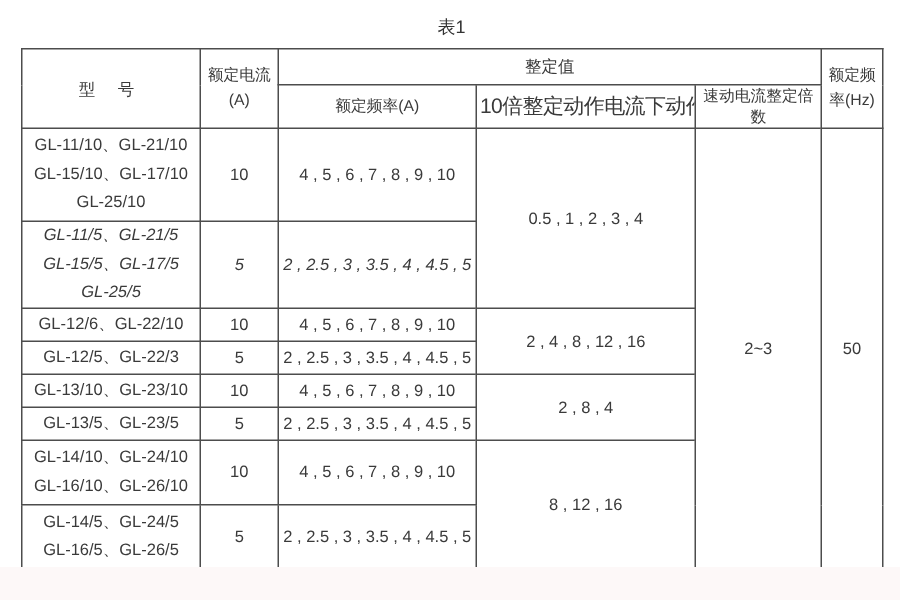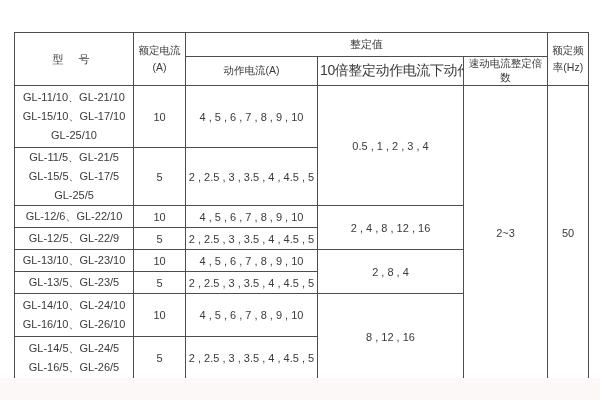--- a/index.html
+++ b/index.html
@@ -35,21 +35,21 @@
     border: 1px solid #4d4d4d;
     text-align: center;
     vertical-align: middle;
     padding: 0 2px;
     font-weight: normal;
     overflow: hidden;
   }
   tr.hA { height: 24px; }
   tr.hB { height: 22px; }
   tr.r-grp3a { height: 62px; margin-left: 24px; }
-  tr.r-grp3b { height: 58px; }
+  tr.r-grp3b { height: 58px; font-style: italic; }
   tr.r-std { height: 22px; }
   tr.r-grp2 { height: 43px; }
 
   .cell-models { white-space: pre-line; line-height: 19px; }
   .hdr-model { letter-spacing: 6px; }
   .hdr-sub { font-size: 10.5px; }
   .hdr-long { font-size: 14px; letter-spacing: -0.4px; white-space: nowrap; }
   .hdr-wrap { font-size: 10.5px; line-height: 17px; }
   .num-list { white-space: nowrap; }
 
@@ -58,41 +58,42 @@
     left: 0; top: 378px;
     width: 600px; height: 22px;
     background: #fdf8f8;
   }
 </style>
 </head>
 <body>
 
 <div class="page">
 
+  <div class="table-title">表1</div>
 
   <table class="spec-table">
     <colgroup>
       <col style="width:119px">
       <col style="width:52px">
       <col style="width:132px">
       <col style="width:146px">
       <col style="width:84px">
       <col style="width:41px">
     </colgroup>
 
     <tbody>
         <tr class="hA">
       <th rowspan="2" class="hdr-model">型  号</th>
       <th rowspan="2" class="hdr-wrap">额定电流(A)</th>
       <th colspan="3">整定值</th>
       <th rowspan="2" class="hdr-wrap">额定频率(Hz)</th>
     </tr>
 
     <tr class="hB">
-      <th class="hdr-sub">动作电流(A)</th>
+      <th class="hdr-sub">额定频率(A)</th>
       <th class="hdr-long">10倍整定动作电流下动作时间(S)</th>
       <th class="hdr-sub">速动电流整定倍数</th>
     </tr>
 
     <tr class="r-grp3a">
       <td class="cell-models">GL-11/10、GL-21/10
 GL-15/10、GL-17/10
 GL-25/10</td>
       <td>10</td>
       <td class="num-list">4 , 5 , 6 , 7 , 8 , 9 , 10</td>
@@ -110,21 +111,21 @@
     </tr>
 
     <tr class="r-std">
       <td class="cell-models">GL-12/6、GL-22/10</td>
       <td>10</td>
       <td class="num-list">4 , 5 , 6 , 7 , 8 , 9 , 10</td>
       <td rowspan="2" class="num-list">2 , 4 , 8 , 12 , 16</td>
     </tr>
 
     <tr class="r-std">
-      <td class="cell-models">GL-12/5、GL-22/9</td>
+      <td class="cell-models">GL-12/5、GL-22/3</td>
       <td>5</td>
       <td class="num-list">2 , 2.5 , 3 , 3.5 , 4 , 4.5 , 5</td>
     </tr>
 
     <tr class="r-std">
       <td class="cell-models">GL-13/10、GL-23/10</td>
       <td>10</td>
       <td class="num-list">4 , 5 , 6 , 7 , 8 , 9 , 10</td>
       <td rowspan="2" class="num-list">2 , 8 , 4</td>
     </tr>

